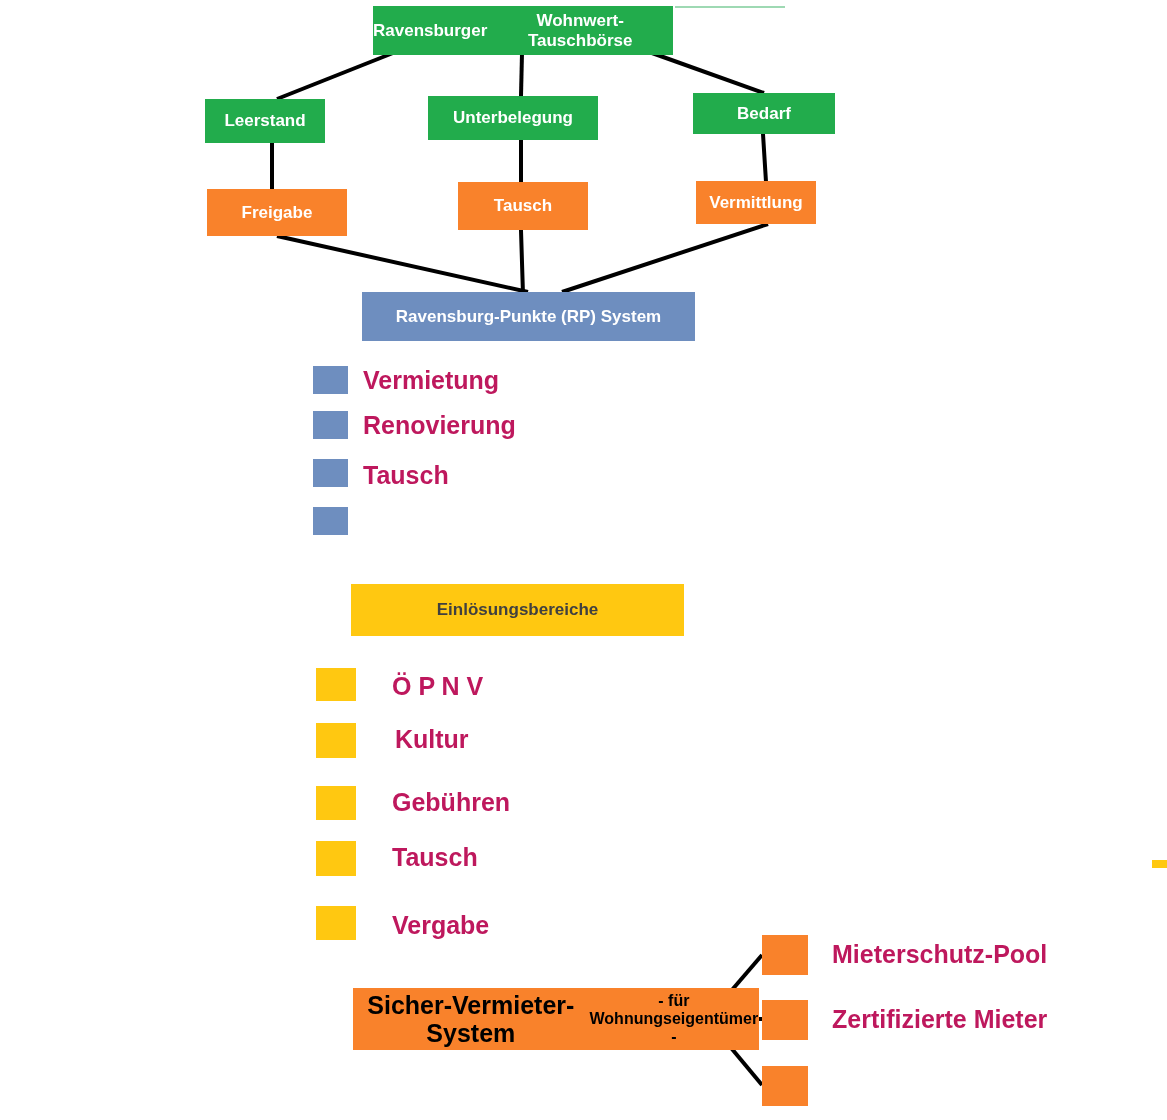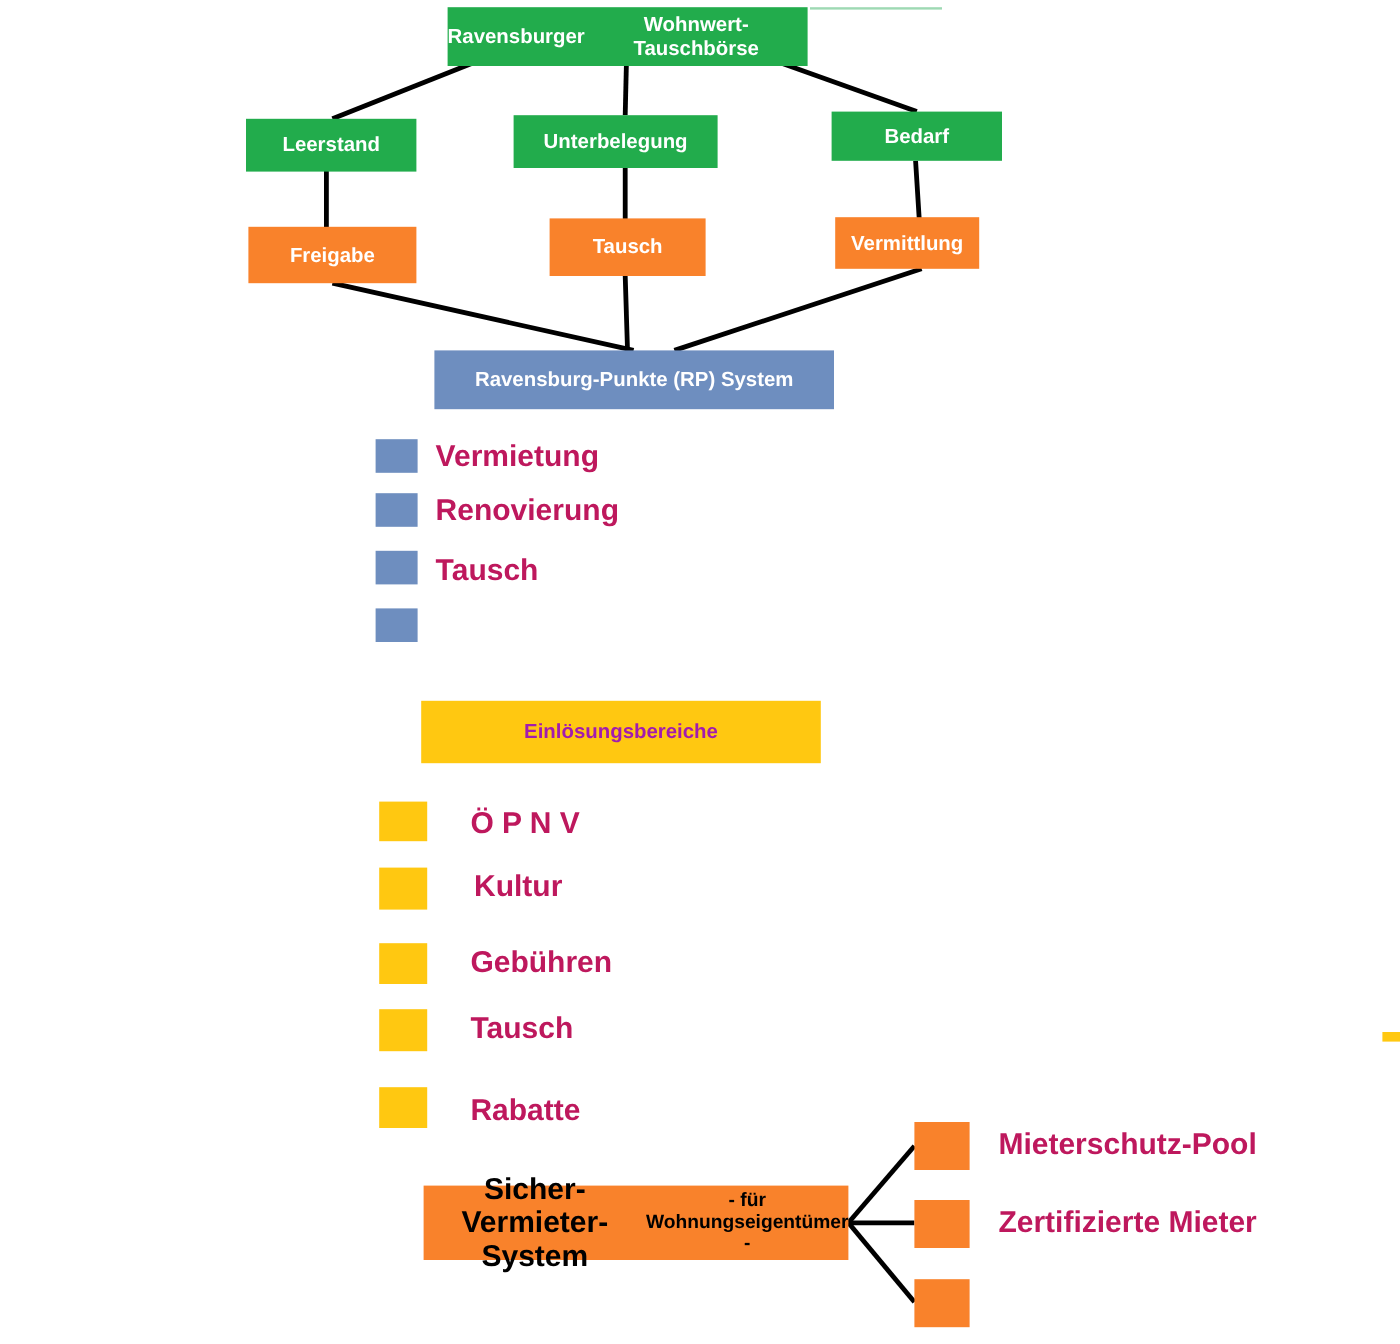--- a/index.html
+++ b/index.html
@@ -24,21 +24,21 @@
     flex-direction: row;
     align-items: center;
     justify-content: center;
     text-align: center;
     line-height: 1.12;
     z-index: 3;
   }
   .green  { background: #22ac4c; color: #ffffff; font-weight: bold; }
   .orange { background: #f9822b; color: #ffffff; font-weight: bold; }
   .blue   { background: #6e8ebf; color: #ffffff; font-weight: bold; }
-  .yellow { background: #ffc811; color: #a21caf; font-weight: bold; }
+  .yellow { background: #ffc811; color: #404040; font-weight: bold; }
 
   .swatch {
     position: absolute;
     z-index: 3;
   }
   .sw-blue   { background: #6e8ebf; }
   .sw-yellow { background: #ffc811; }
   .sw-orange { background: #f9822b; }
 
   .label {
@@ -87,21 +87,21 @@
     <line x1="707" y1="1019" x2="762" y2="955" stroke-width="4"></line>
     <line x1="707" y1="1019" x2="762" y2="1019" stroke-width="4"></line>
     <line x1="707" y1="1019" x2="762" y2="1085" stroke-width="4"></line>
   </svg>
 
   <div class="node green" style="left:373px; top:6px; width:300px; height:49px; font-size:17px;">
     <span>Ravensburger</span>
     <span>Wohnwert-Tauschbörse</span>
   </div>
 
-  <div class="node green" style="left:205px; top:99px; width:142px; height:44px; font-size:17px;">
+  <div class="node green" style="left:205px; top:99px; width:120px; height:44px; font-size:17px;">
     <span>Leerstand</span>
   </div>
   <div class="node green" style="left:428px; top:96px; width:170px; height:44px; font-size:17px;">
     <span>Unterbelegung</span>
   </div>
   <div class="node green" style="left:693px; top:93px; width:142px; height:41px; font-size:17px;">
     <span>Bedarf</span>
   </div>
 
   <div class="node orange" style="left:207px; top:189px; width:140px; height:47px; font-size:17px;">
@@ -139,23 +139,23 @@
   <div class="swatch sw-yellow" style="left:316px; top:723px; width:40px; height:35px;"></div>
   <div class="label" style="left:395px; top:725px; font-size:25px;">Kultur</div>
 
   <div class="swatch sw-yellow" style="left:316px; top:786px; width:40px; height:34px;"></div>
   <div class="label" style="left:392px; top:788px; font-size:25px;">Gebühren</div>
 
   <div class="swatch sw-yellow" style="left:316px; top:841px; width:40px; height:35px;"></div>
   <div class="label" style="left:392px; top:843px; font-size:25px;">Tausch</div>
 
   <div class="swatch sw-yellow" style="left:316px; top:906px; width:40px; height:34px;"></div>
-  <div class="label" style="left:392px; top:911px; font-size:25px;">Rabatte</div>
+  <div class="label" style="left:392px; top:911px; font-size:25px;">Vergabe</div>
 
-  <div class="node orange" style="left:353px; top:988px; width:354px; height:62px;">
+  <div class="node orange" style="left:353px; top:988px; width:406px; height:62px;">
     <span style="color:#000000; font-size:25px; font-weight:bold;">Sicher-Vermieter-System</span>
     <span style="color:#000000; font-size:16px; font-weight:bold;">- für Wohnungseigentümer -</span>
   </div>
 
   <div class="swatch sw-orange" style="left:762px; top:935px; width:46px; height:40px;"></div>
   <div class="label" style="left:832px; top:940px; font-size:25px;">Mieterschutz-Pool</div>
 
   <div class="swatch sw-orange" style="left:762px; top:1000px; width:46px; height:40px;"></div>
   <div class="label" style="left:832px; top:1005px; font-size:25px;">Zertifizierte Mieter</div>
 

